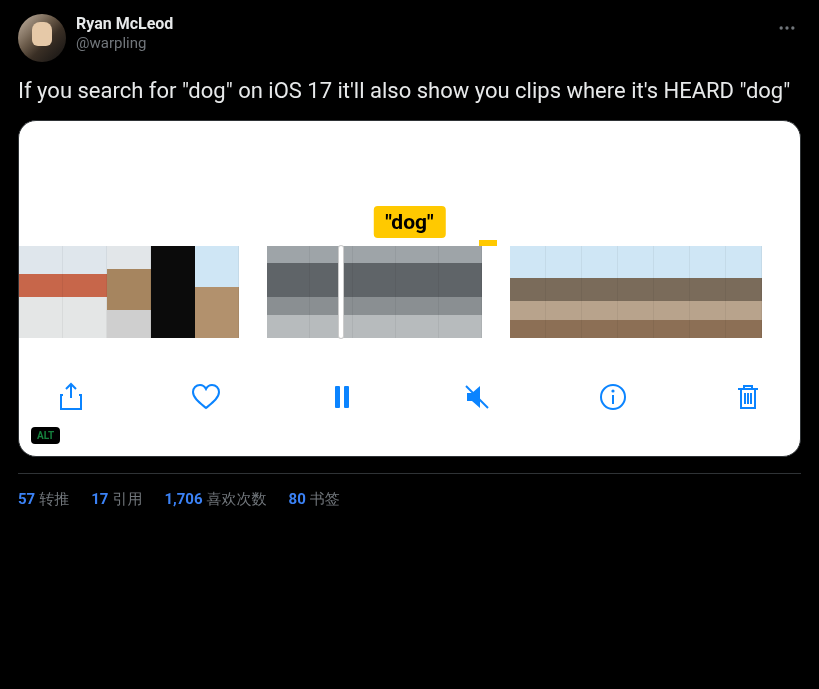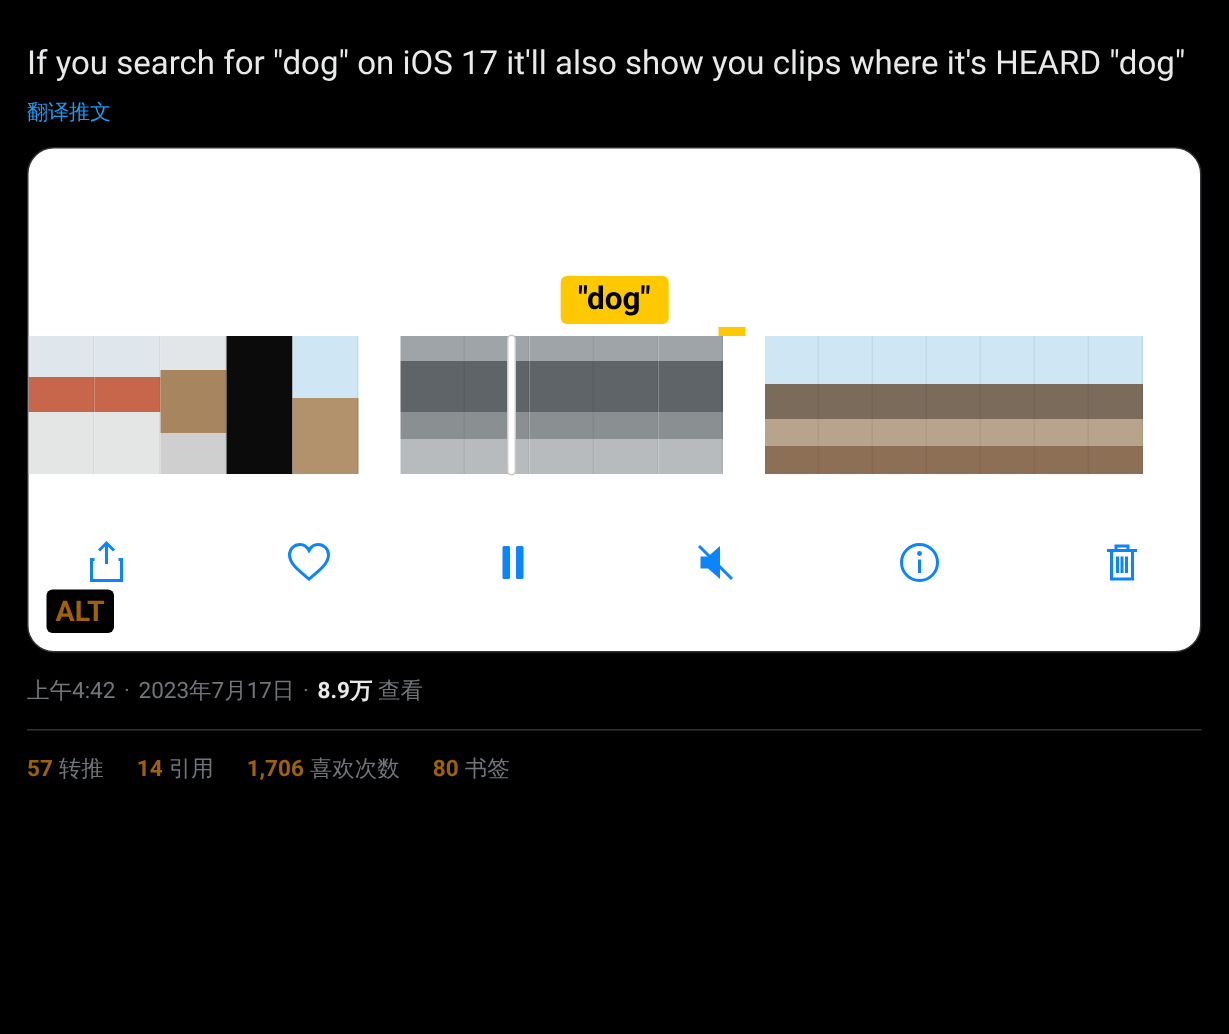--- a/index.html
+++ b/index.html
@@ -148,23 +148,23 @@
     cursor:pointer;
   }
   .tb-btn svg{ width:32px; height:32px; }
   .blue-stroke{ stroke:#0b84ff; fill:none; stroke-width:2; }
   .blue-fill{ fill:#0b84ff; }
   .alt-badge{
     position:absolute;
     left:12px;
     bottom:12px;
     background:#000;
-    color:#a16207;
+    color:#15803d;
     font-weight:700;
-    font-size:19px;
+    font-size:10px;
     padding:3px 6px;
     border-radius:4px;
   }
   .meta{
     margin-top:16px;
     color:#71767b;
     font-size:15px;
   }
   .meta .sep{ margin:0 2px; }
   .meta .views-num{ color:#e7e9ea; font-weight:700; }
@@ -173,32 +173,45 @@
     background:#2f3336;
     margin-top:16px;
   }
   .stats{
     display:flex;
     gap:22px;
     padding-top:16px;
     font-size:15px;
     color:#71767b;
   }
-  .stats .num{ color:#a16207; font-weight:700; margin-right:4px; }
+  .stats .num{ color:#3b82f6; font-weight:700; margin-right:4px; }
   .stats > div{ cursor:pointer; }
 </style>
 </head>
 <body>
 
 <div class="tweet">
 
+  <div class="header">
+    <div class="avatar"></div>
+    <div class="names">
+      <span class="display-name">Ryan McLeod</span>
+      <span class="handle">@warpling</span>
+    </div>
+    <div class="more">
+      <svg viewBox="0 0 24 24">
+          <circle cx="5" cy="12" r="2"></circle>
+          <circle cx="12" cy="12" r="2"></circle>
+          <circle cx="19" cy="12" r="2"></circle>
+        </svg>
+    </div>
+  </div>
 
   <div class="tweet-text">If you search for "dog" on iOS 17 it'll also show you clips where it's HEARD "dog"</div>
 
-  <div class="translate">翻译推文</div>
 
   <div class="media-card">
     <div class="media-inner">
 
       <div class="label-row">
         <div class="dog-label">"dog"</div>
         <div class="yellow-tick"></div>
       </div>
 
       <div class="timeline">
@@ -266,37 +279,29 @@
             <path class="blue-stroke" d="M6 8 H26 M12 8 V5 H20 V8 M9 8 V27 H23 V8"></path>
             <path class="blue-stroke" d="M13 12 V23 M16 12 V23 M19 12 V23"></path>
           </svg>
         </div>
       </div>
 
       <div class="alt-badge">ALT</div>
     </div>
   </div>
 
-  <div class="meta">
-    <span>上午4:42</span>
-    <span class="sep">·</span>
-    <span>2023年7月17日</span>
-    <span class="sep">·</span>
-    <span class="views-num">8.9万</span>
-    <span>查看</span>
-  </div>
 
   <div class="divider"></div>
 
   <div class="stats">
     <div>
       <span class="num">57</span><span>转推</span>
     </div>
     <div>
-      <span class="num">14</span><span>引用</span>
+      <span class="num">17</span><span>引用</span>
     </div>
     <div>
       <span class="num">1,706</span><span>喜欢次数</span>
     </div>
     <div>
       <span class="num">80</span><span>书签</span>
     </div>
   </div>
 
 </div>

